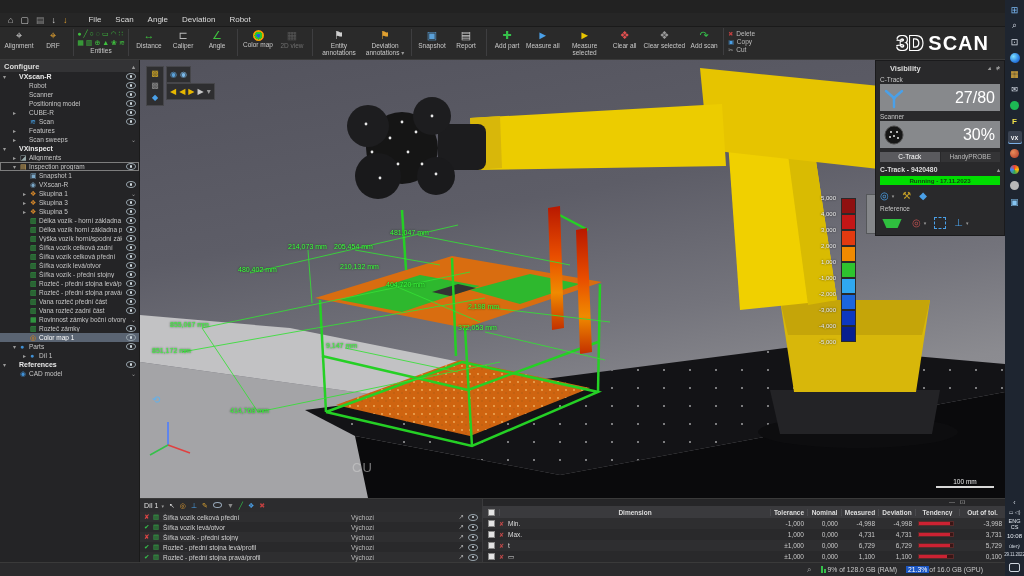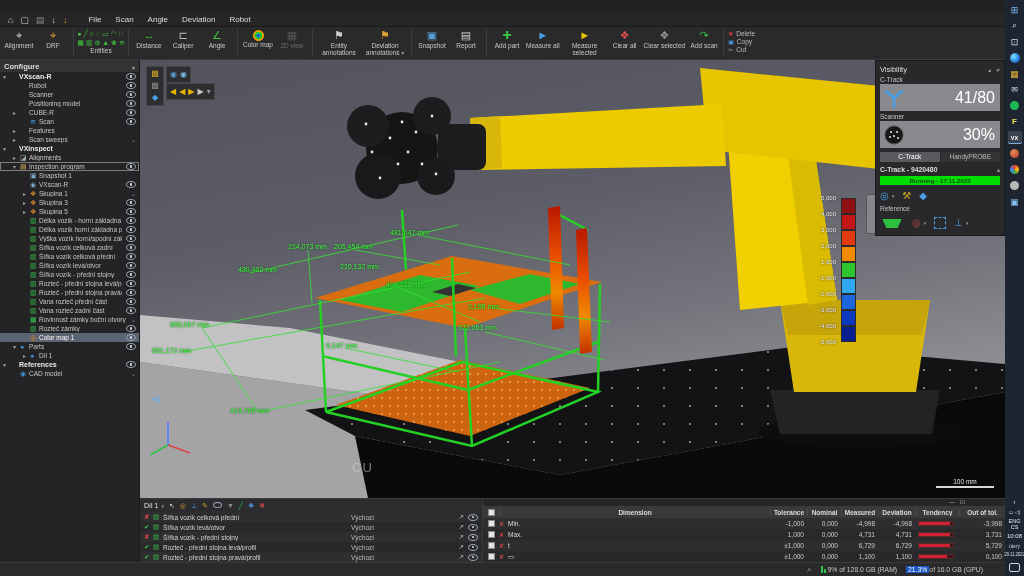--- a/index.html
+++ b/index.html
@@ -122,21 +122,21 @@
   .mico[data-icon="sphere-view2"]::before{content:"◉";color:#7ab8e8;}
   .mico[data-icon="arrow-left"]::before{content:"◀";color:#e8b800;}
   .mico[data-icon="arrow-left2"]::before{content:"◀";color:#e8b800;}
   .mico[data-icon="arrow-right"]::before{content:"▶";color:#e8b800;}
   .mico[data-icon="arrow-play"]::before{content:"▶";color:#c8c8c8;}
   .mico[data-icon="caret"]::before{content:"▾";color:#999;}
   .cu-label{position:absolute;left:212px;top:400px;font-size:13px;font-weight:normal;color:#cfcfcf;opacity:.55;letter-spacing:1px;}
   
   .vispanel{position:absolute;left:875px;top:60px;width:130px;background:#29292b;border:1px solid #1a1a1c;
             box-sizing:border-box;padding:3px 4px 5px 4px;z-index:5;}
-  .vp-head{display:flex;align-items:center;font-size:7.5px;font-weight:normal;color:#ddd;height:10px;}
+  .vp-head{display:flex;font-size:7.5px;font-weight:bold;color:#ddd;height:10px;margin-left:10px;}
   .vp-head .vh-ic{margin-left:auto;font-size:6px;color:#999;display:flex;gap:4px;}
   .vp-lab{font-size:6.5px;color:#c6c6c6;margin-top:2px;}
   .vp-box{height:27px;background:#87898c;margin-top:1px;display:flex;align-items:center;padding:0 5px 0 3px;}
   .vp-val{margin-left:auto;font-size:16px;color:#fff;}
   .vp-tabs{display:flex;margin-top:4px;gap:1px;}
   .vp-tab{flex:1;text-align:center;font-size:6.5px;line-height:10px;background:#343436;color:#bbb;}
   .vp-tab[data-active="1"]{background:#5a5a5e;color:#fff;}
   .vp-sec{display:flex;align-items:center;font-size:6.8px;font-weight:bold;color:#ddd;margin-top:4px;}
   .vp-sec::after{content:"▴";margin-left:auto;font-size:6px;color:#999;}
   .vp-status{margin-top:3px;height:9px;background:#00dd00;color:#10460f;font-size:6.2px;line-height:9px;text-align:center;font-weight:bold;}
@@ -390,20 +390,24 @@
         <div class="edit-row">
           <span class="eic" data-icon="copy"></span>
           <span>Copy</span>
         </div>
 
         <div class="edit-row">
           <span class="eic" data-icon="cut"></span>
           <span>Cut</span>
         </div>
       </div>
+    <div class="brand">
+      <span class="logo1">3D</span>
+      <span class="logo2">SCAN</span>
+    </div>
   </div>
 
   <div class="sidebar">
     <div class="sb-header">
       <span>Configure</span>
       <span class="hdr-caret">▴</span>
     </div>
     <div class="tree">
 
         <div class="trow" data-level="0" data-chev="d" data-right="eye" data-b="1">
@@ -834,21 +838,21 @@
     <div class="vp-lab">C-Track</div>
     <div class="vp-box">
       <svg width="22" height="22">
         <g stroke="#4aa0e8" stroke-width="2.4" stroke-linecap="round">
           <line x1="11" y1="11" x2="11" y2="20"></line>
             <line x1="11" y1="11" x2="3" y2="4"></line>
             <line x1="11" y1="11" x2="19" y2="4"></line>
         </g>
           <circle cx="11" cy="11" r="1.8" fill="#4aa0e8"></circle>
       </svg>
-      <span class="vp-val">41/80</span>
+      <span class="vp-val">27/80</span>
     </div>
     <div class="vp-lab">Scanner</div>
     <div class="vp-box">
       <svg width="22" height="22">
         <circle cx="11" cy="11" r="9" fill="#161616" stroke="#4a4a4a"></circle>
         <g fill="#e8e8e8">
             <circle cx="8" cy="8" r="1"></circle>
             <circle cx="14" cy="8" r="1"></circle>
             <circle cx="11" cy="12" r="1"></circle>
         <circle cx="7" cy="13" r="1"></circle>

